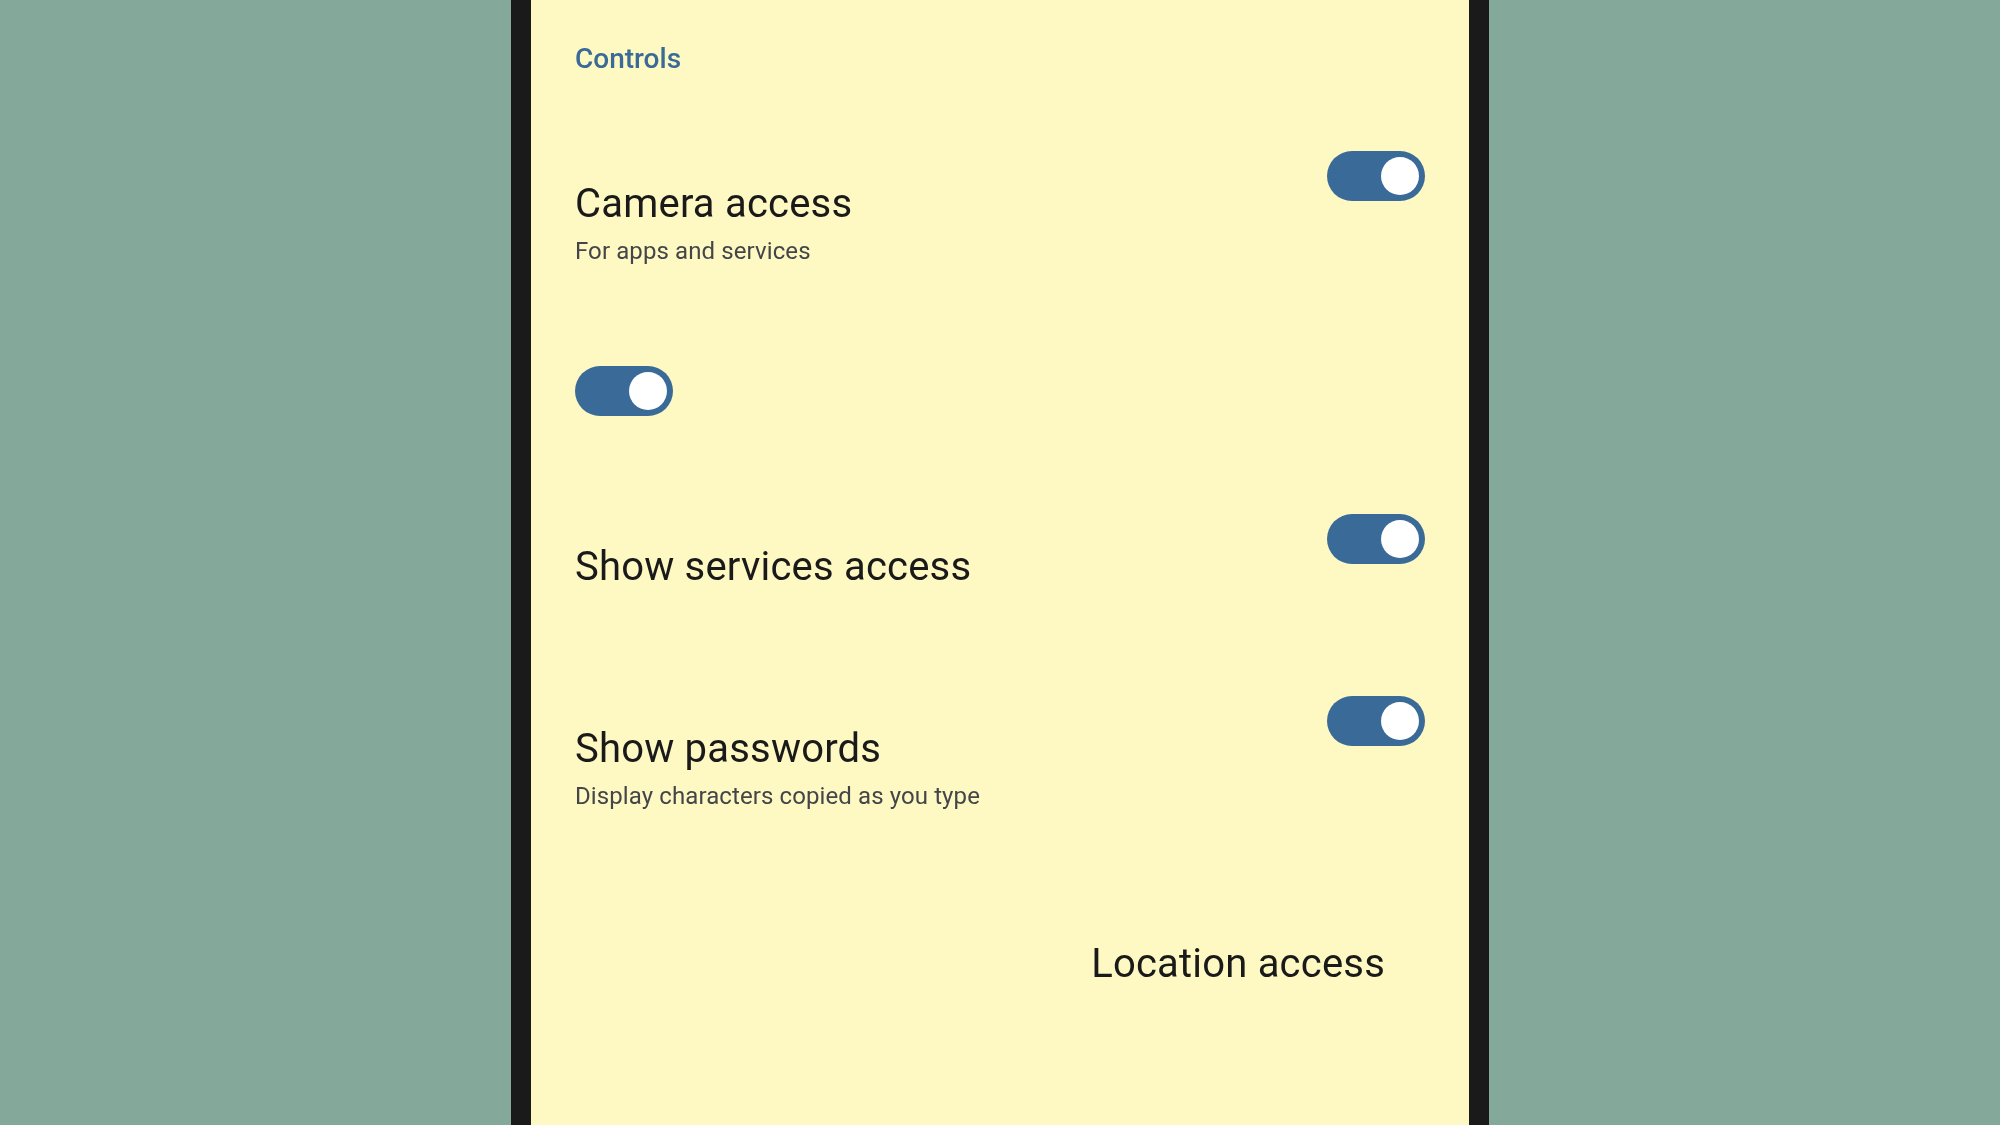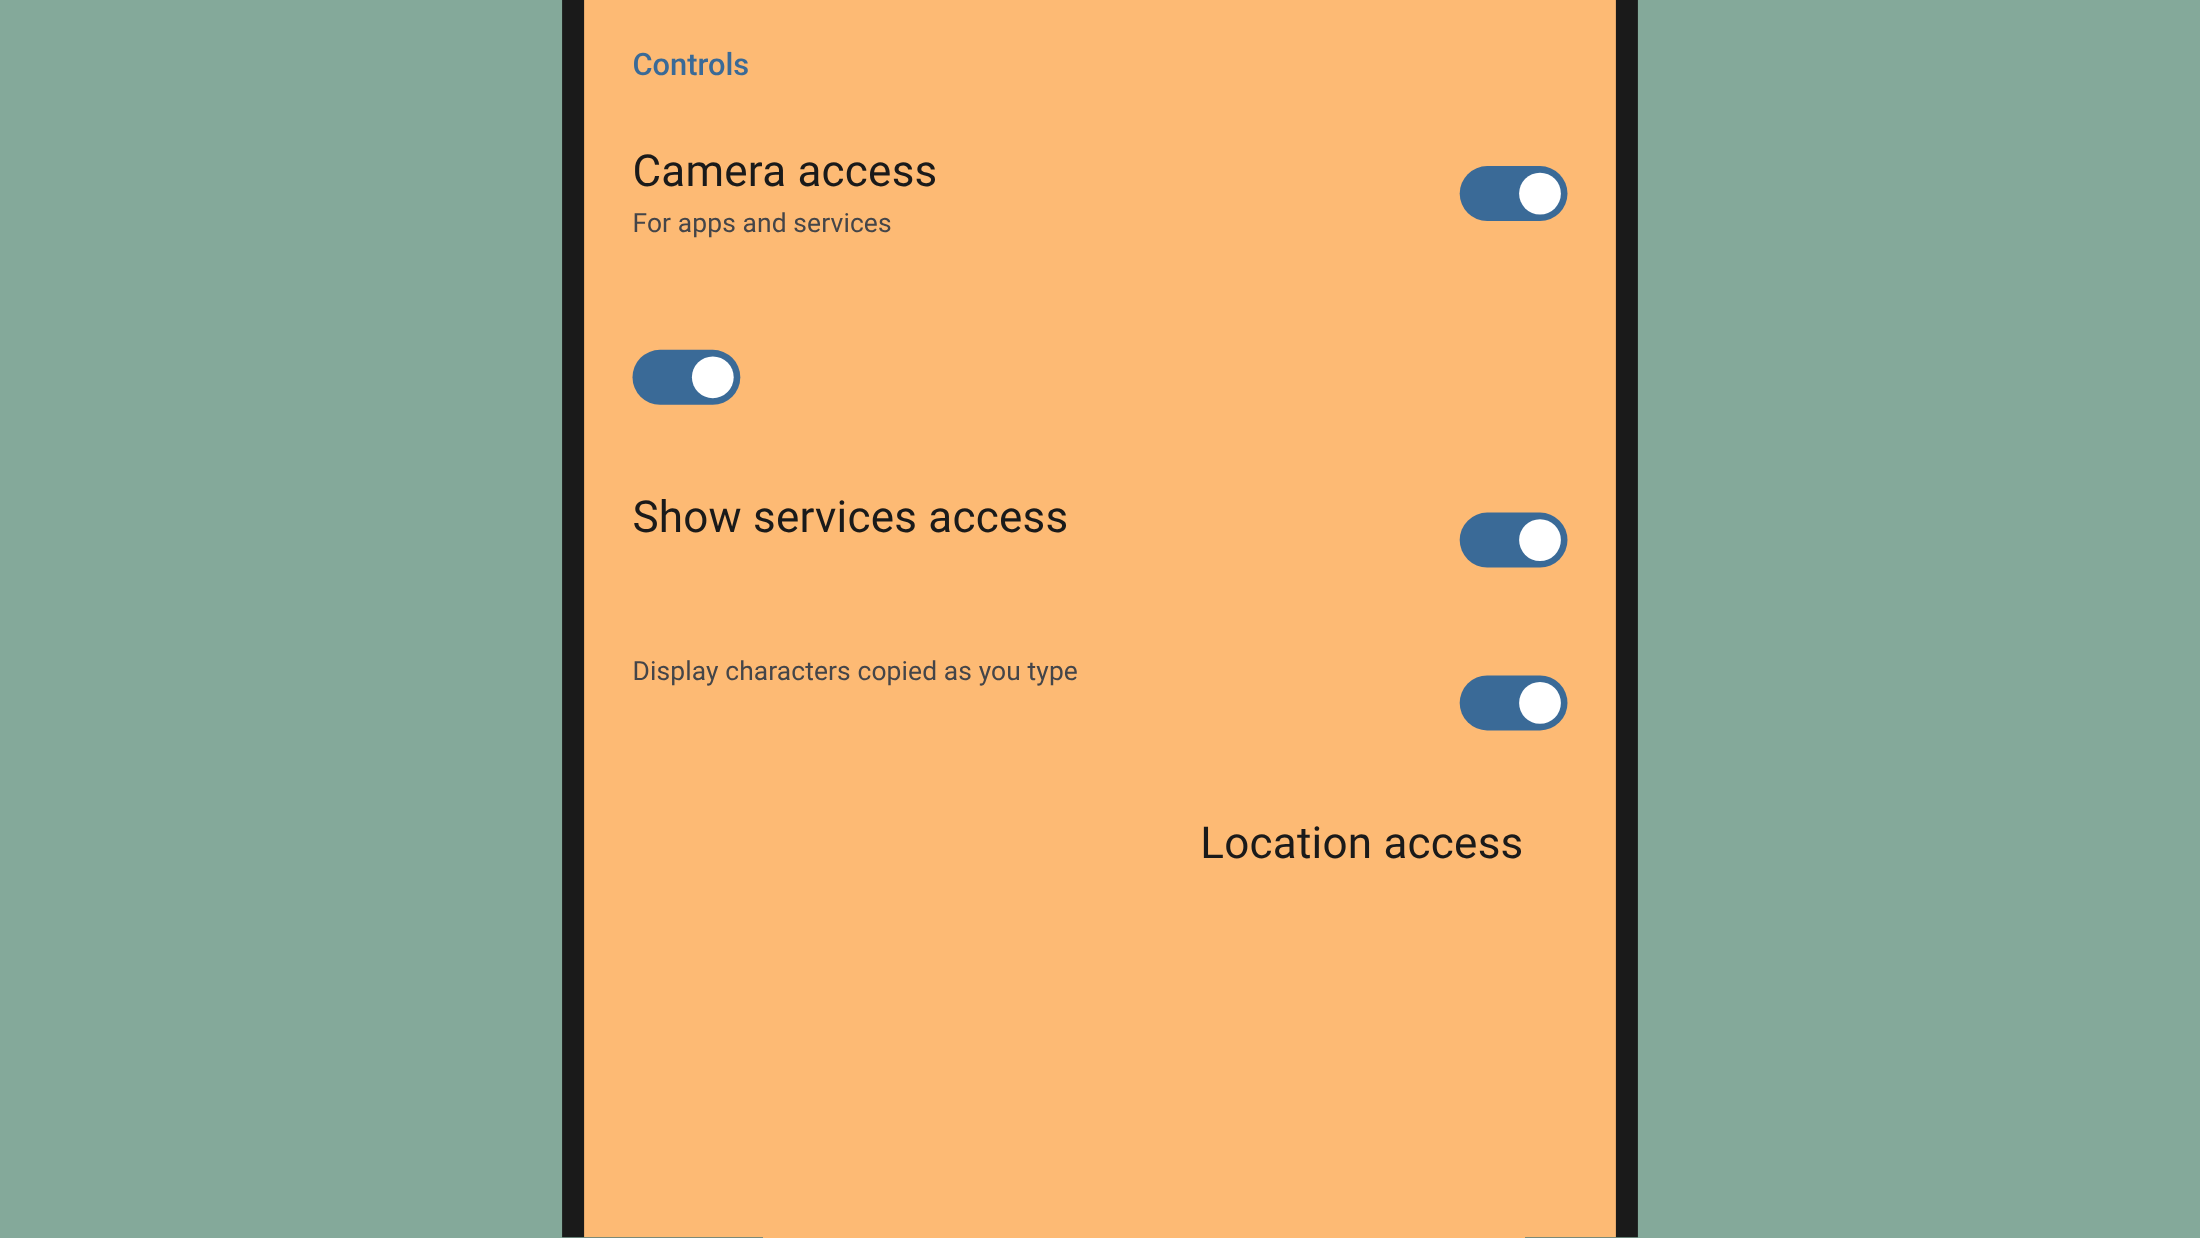--- a/index.html
+++ b/index.html
@@ -20,21 +20,21 @@
     .device-frame {
       width: 978px;
       height: 1125px;
       background: #1a1a1a;
       padding: 0 20px;
       overflow: hidden;
     }
     .screen {
       width: 100%;
       height: 100%;
-      background: #fdba74;
+      background: #fef9c3;
       padding: 42px 44px 16px 44px;
       overflow: hidden;
     }
     .section-header {
       color: #3a6a97;
       font-size: 28px;
       font-weight: 500;
       margin-bottom: 56px;
     }
     .setting-item {
@@ -51,20 +51,21 @@
       flex: 1;
       padding-right: 40px;
     }
     .setting-title {
       font-size: 40px;
       font-weight: 400;
       color: #1a1a1a;
       line-height: 1.25;
       margin-bottom: 6px;
       letter-spacing: 0.2px;
+      margin-top: 48px;
     }
     .setting-subtitle {
       font-size: 24px;
       font-weight: 400;
       color: #444549;
       line-height: 1.38;
       letter-spacing: 0.1px;
     }
     .toggle-wrapper {
       padding-top: 20px;
@@ -120,20 +121,21 @@
       </div>
       <div class="toggle-wrapper">
         <div class="toggle">
           <div class="toggle-thumb"></div>
         </div>
       </div>
     </div>
 
     <div class="setting-item">
       <div class="setting-text">
+        <div class="setting-title">Show passwords</div>
         <div class="setting-subtitle">Display characters copied as you type</div>
       </div>
       <div class="toggle-wrapper">
         <div class="toggle">
           <div class="toggle-thumb"></div>
         </div>
       </div>
     </div>
 
     <div class="setting-item partial">

